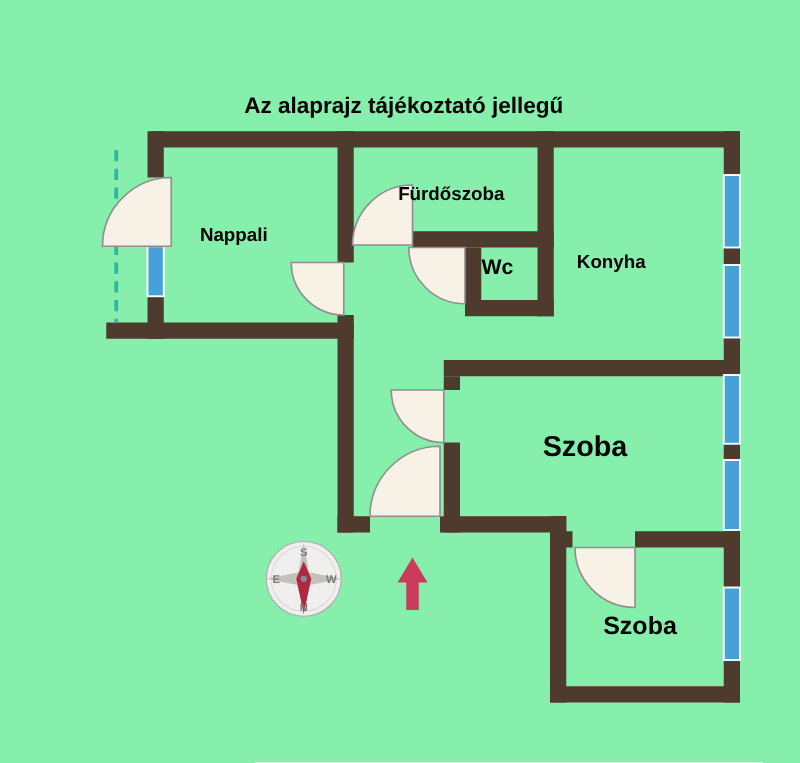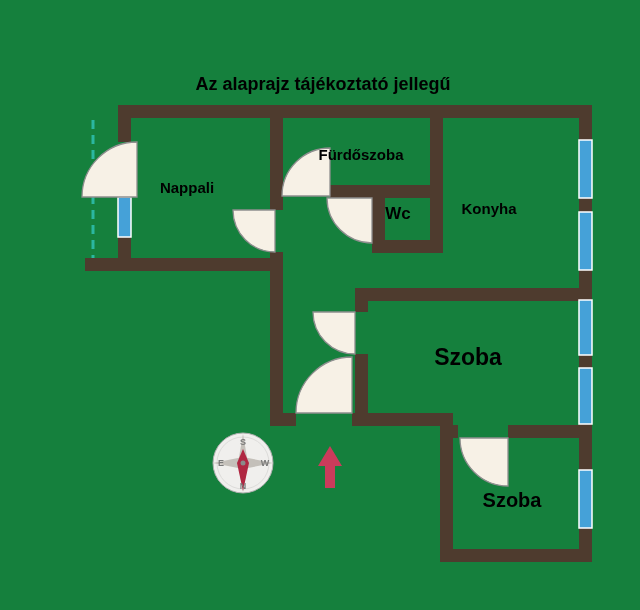--- a/index.html
+++ b/index.html
@@ -5,21 +5,21 @@
   html, body {
     margin: 0;
     padding: 0;
     background: #ffffff;
     font-family: "Liberation Sans", sans-serif;
   }
   .page {
     position: relative;
     width: 640px;
     height: 610px;
-    background: #15803d;
+    background: #86efac;
     overflow: hidden;
   }
   svg { display: block; }
   text {
     font-family: "Liberation Sans", sans-serif;
     fill: #000000;
   }
   .title-text { font-size: 18px; font-weight: bold; }
   .room-label { font-weight: bold; }
   .compass-letter { font-size: 9px; fill: #7a7a7a; font-weight: bold; }

